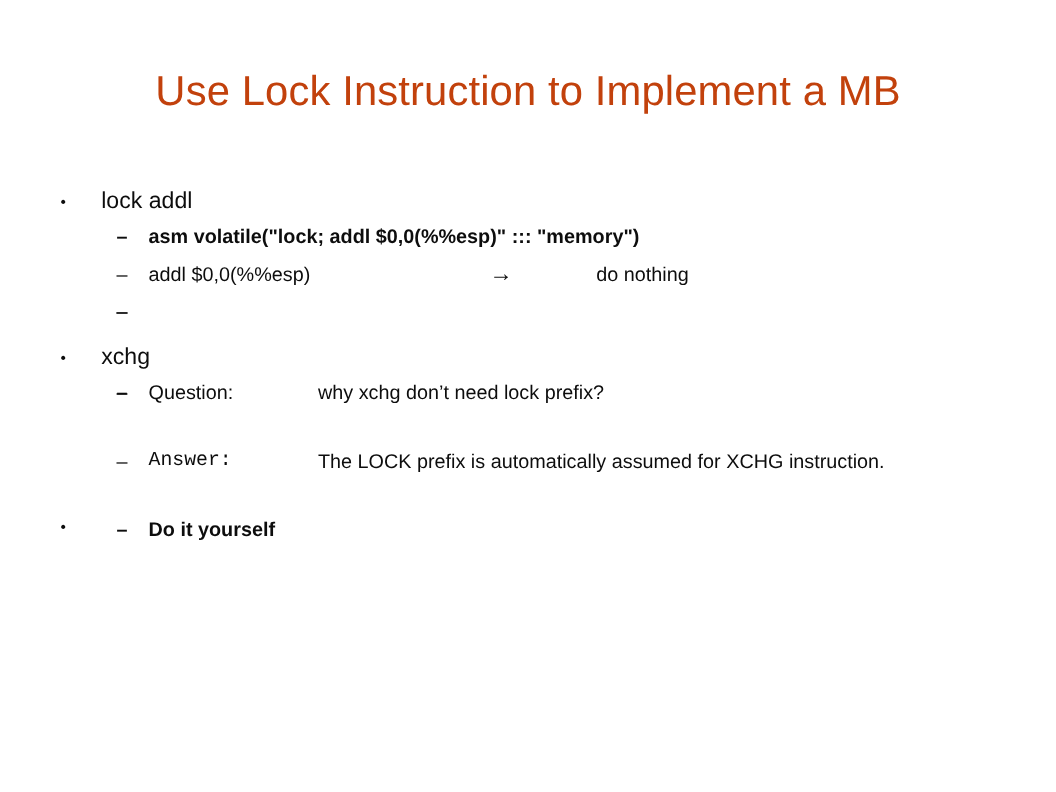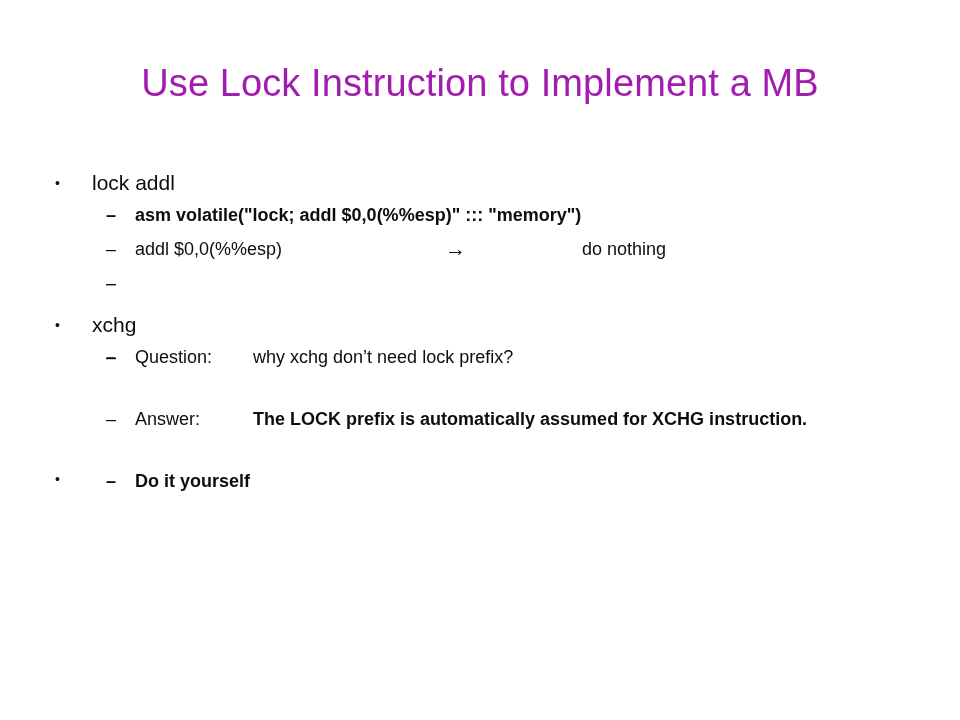--- a/index.html
+++ b/index.html
@@ -26,21 +26,21 @@
   
   .slide-title {
     position: absolute;
     left: 0;
     top: 62px;
     width: 960px;
     text-align: center;
     font-size: 38px;
     font-weight: 400;
     letter-spacing: 0.1px;
-    color: #a21caf;
+    color: #c2410c;
     white-space: nowrap;
   }
 
   
   .body {
     position: absolute;
     left: 0;
     top: 168px;
     width: 960px;
   }
@@ -91,32 +91,31 @@
   }
   .arrow-glyph {
     display: inline-block;
     width: 92px;
     font-size: 21px;
     vertical-align: top;
   }
   .col-desc {
     display: inline-block;
     vertical-align: top;
-    margin-left: 40px;
   }
 
   .col-label {
     display: inline-block;
     width: 113px;
     vertical-align: top;
     font-weight: 400;
   }
-  .col-label.regular { font-weight: 400; }
-  .col-value { display: inline-block; vertical-align: top; }
-  .col-value.bold { font-weight: 700; }
+  .col-label.regular { font-weight: 400; font-family: Liberation Mono, monospace; }
+  .col-value { display: inline-block; vertical-align: top; margin-left: 36px; }
+  .col-value.bold { font-weight: 400; }
 
   
   .block-gap-lg { height: 44px; }
   .block-gap-sm { height: 28px; }
   .blank-line   { height: 28px; }
 </style>
 </head>
 <body>
 
 <div class="slide">

